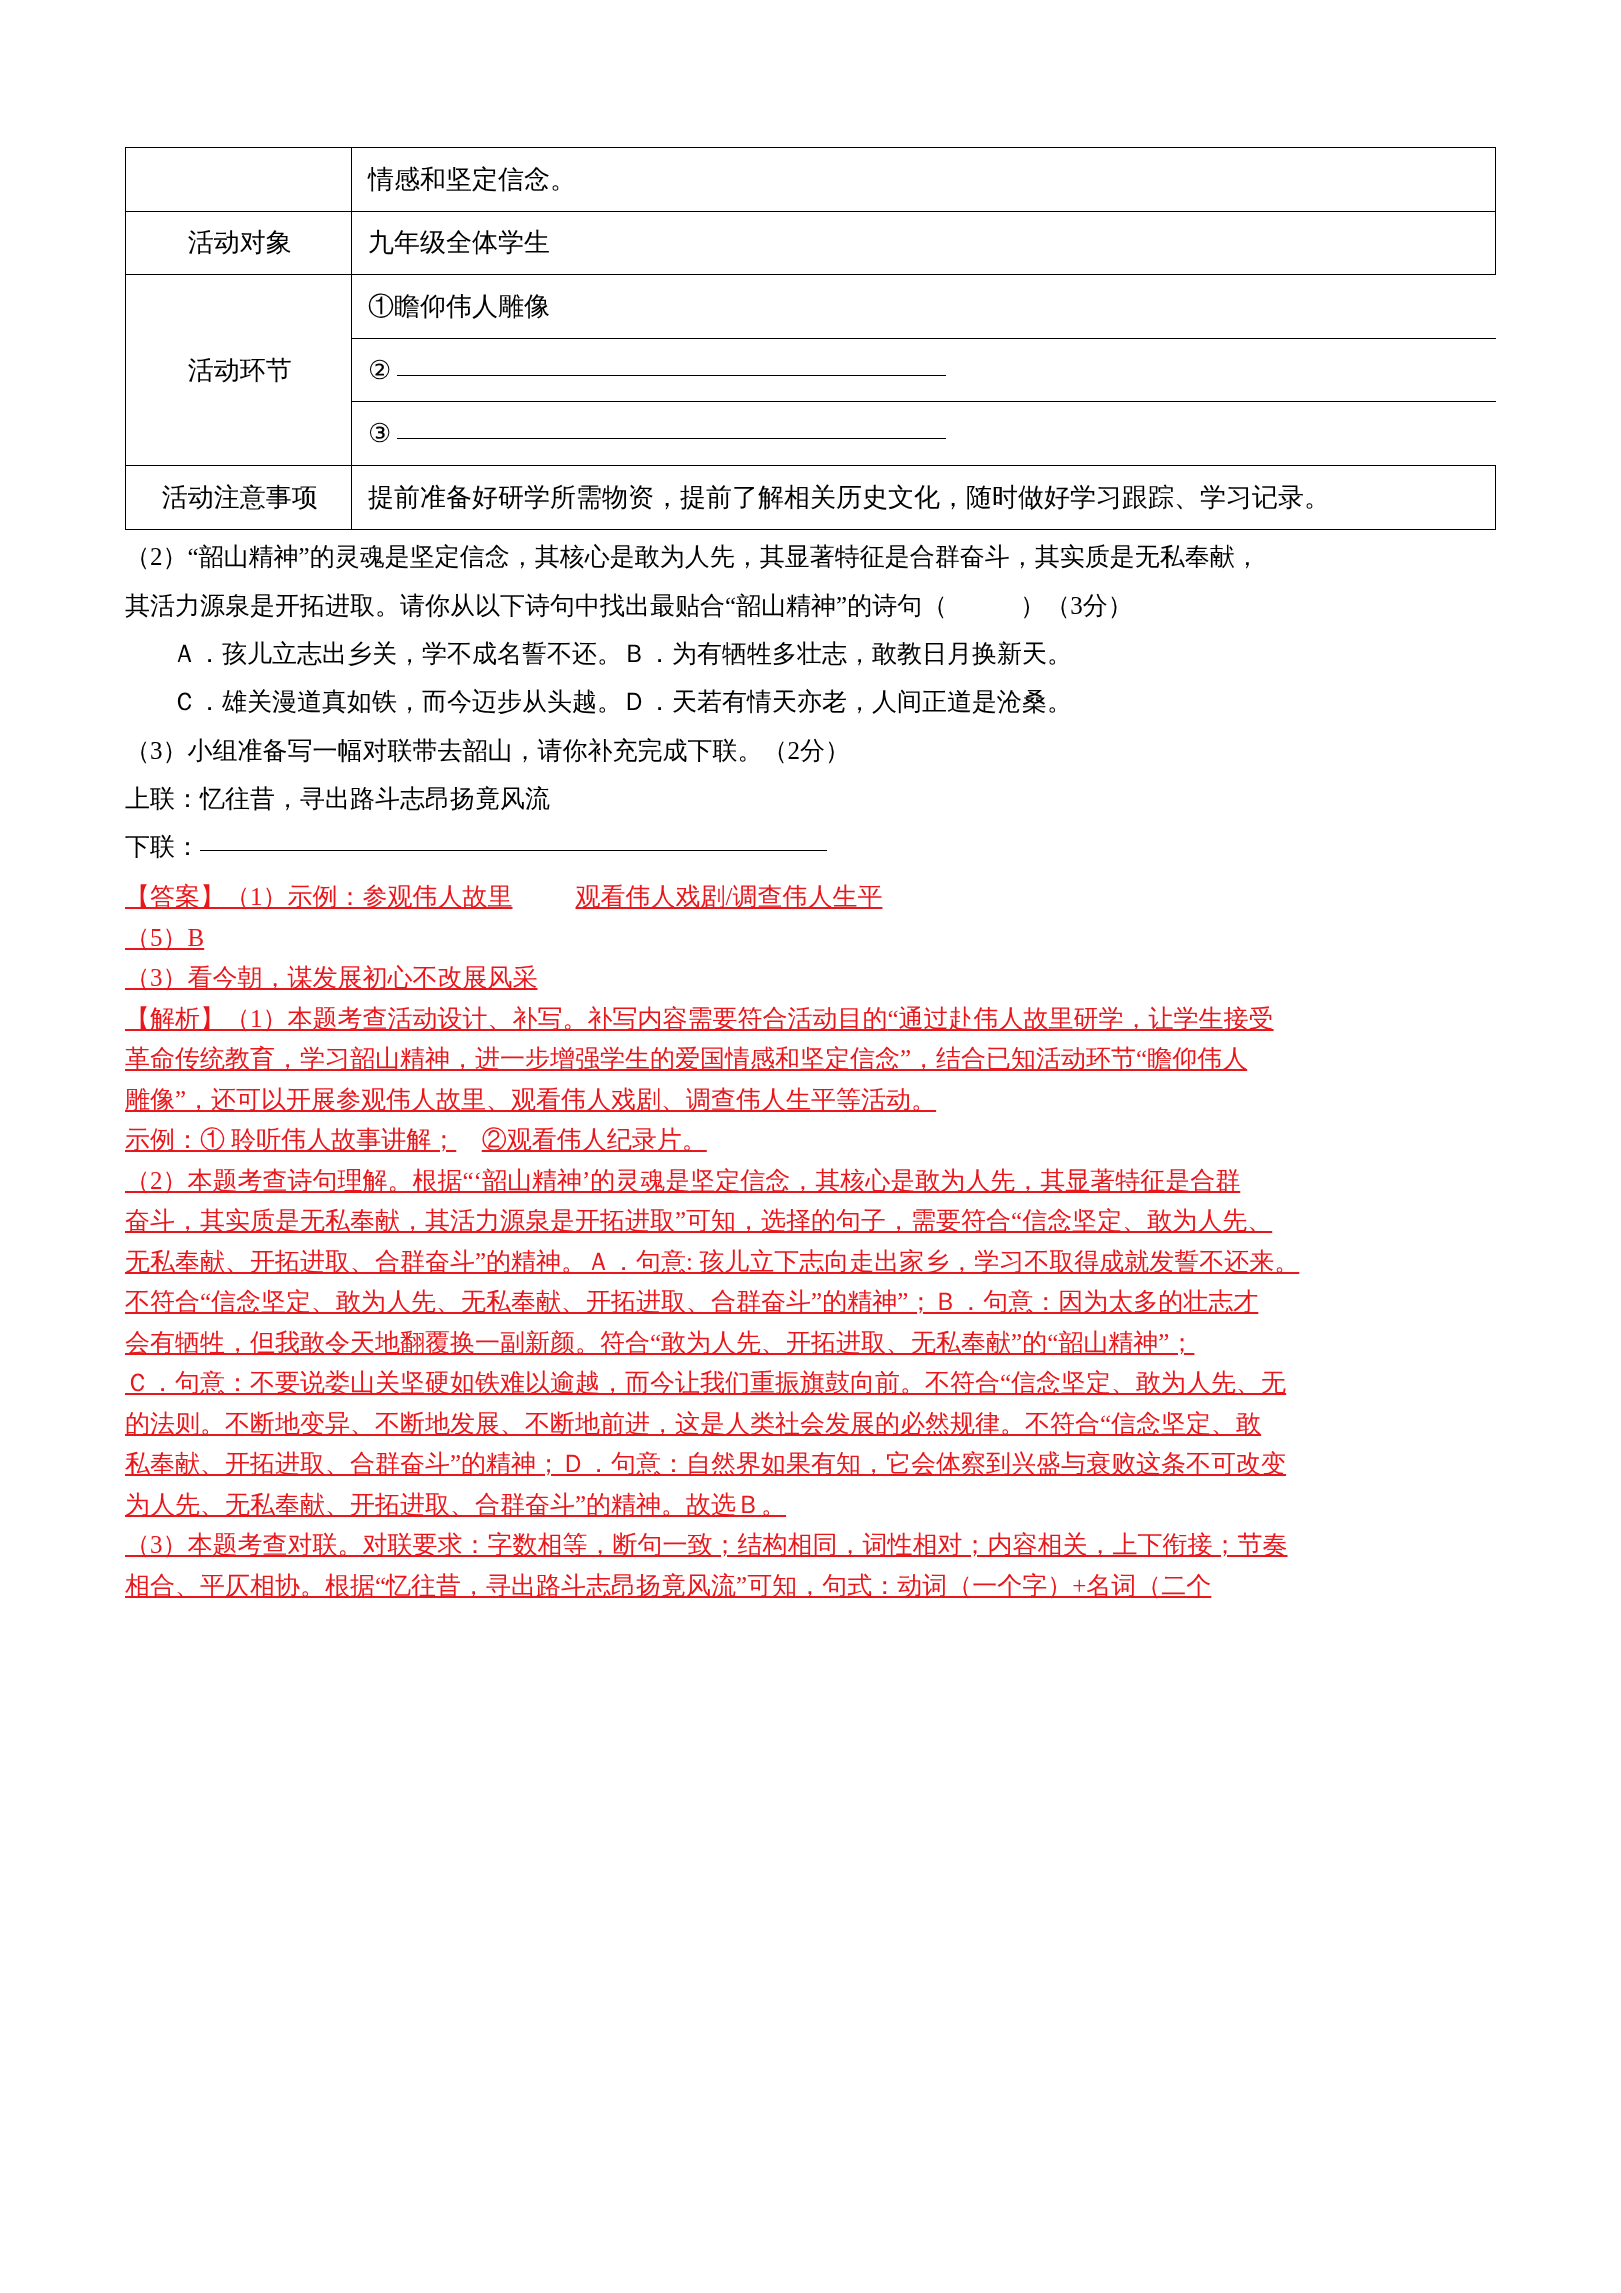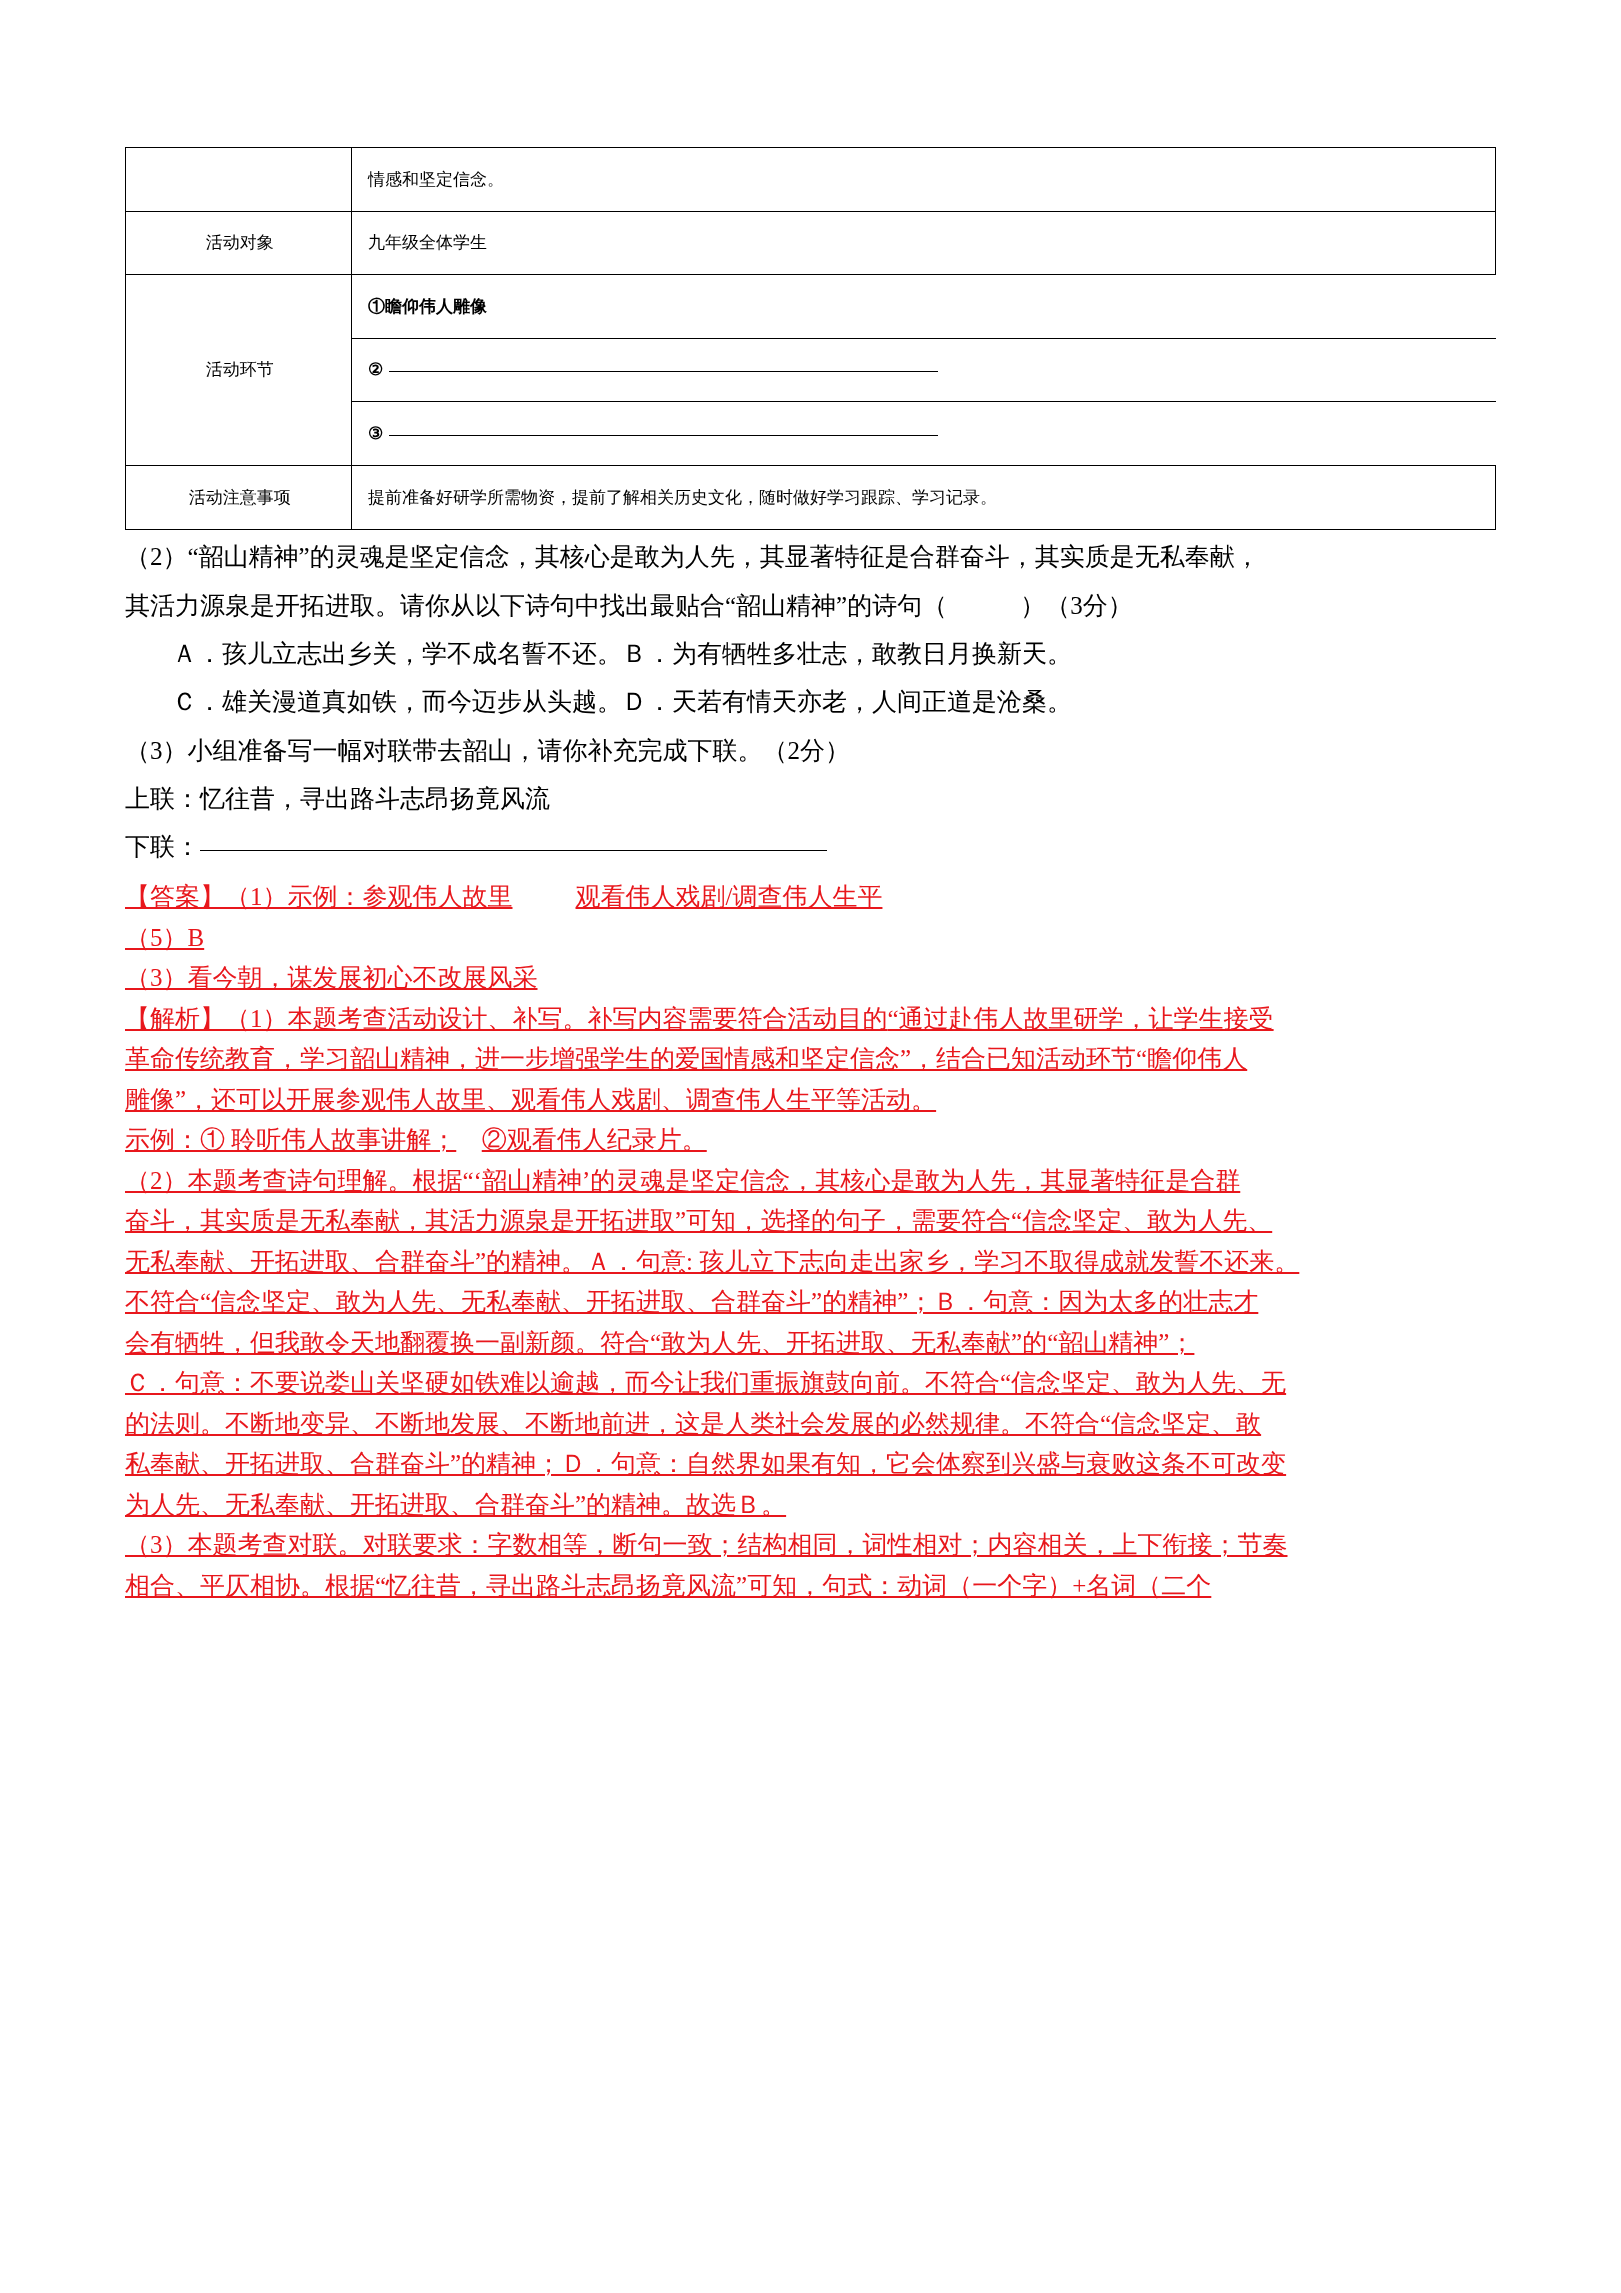--- a/index.html
+++ b/index.html
@@ -19,21 +19,21 @@
     width: 1621px;
     min-height: 2294px;
     box-sizing: border-box;
     padding: 147px 125px 59px 125px;
   }
   
   table.activity-table {
     width: 100%;
     border-collapse: collapse;
     table-layout: fixed;
-    font-size: 17px;
+    font-size: 26px;
     line-height: 1.5;
   }
   table.activity-table td {
     border: 1.5px solid #000;
     padding: 11.8px 13.7px 11.8px 15.7px;
     vertical-align: middle;
     height: 39px;
   }
   td.label-col {
     width: 196px;
@@ -47,21 +47,20 @@
     display: inline-block;
     border-bottom: 1.5px solid #000;
     width: 549px;
     height: 1px;
     vertical-align: 2.9px;
     margin-left: 5.9px;
   }
   .inner-row {
     padding: 0 !important;
     border: none !important;
-    font-weight: bold;
   }
   table.inner {
     width: 100%;
     border-collapse: collapse;
     table-layout: fixed;
   }
   table.inner td {
     border: none;
     border-bottom: 1.5px solid #000;
     padding: 11.8px 13.7px 11.8px 15.7px;

